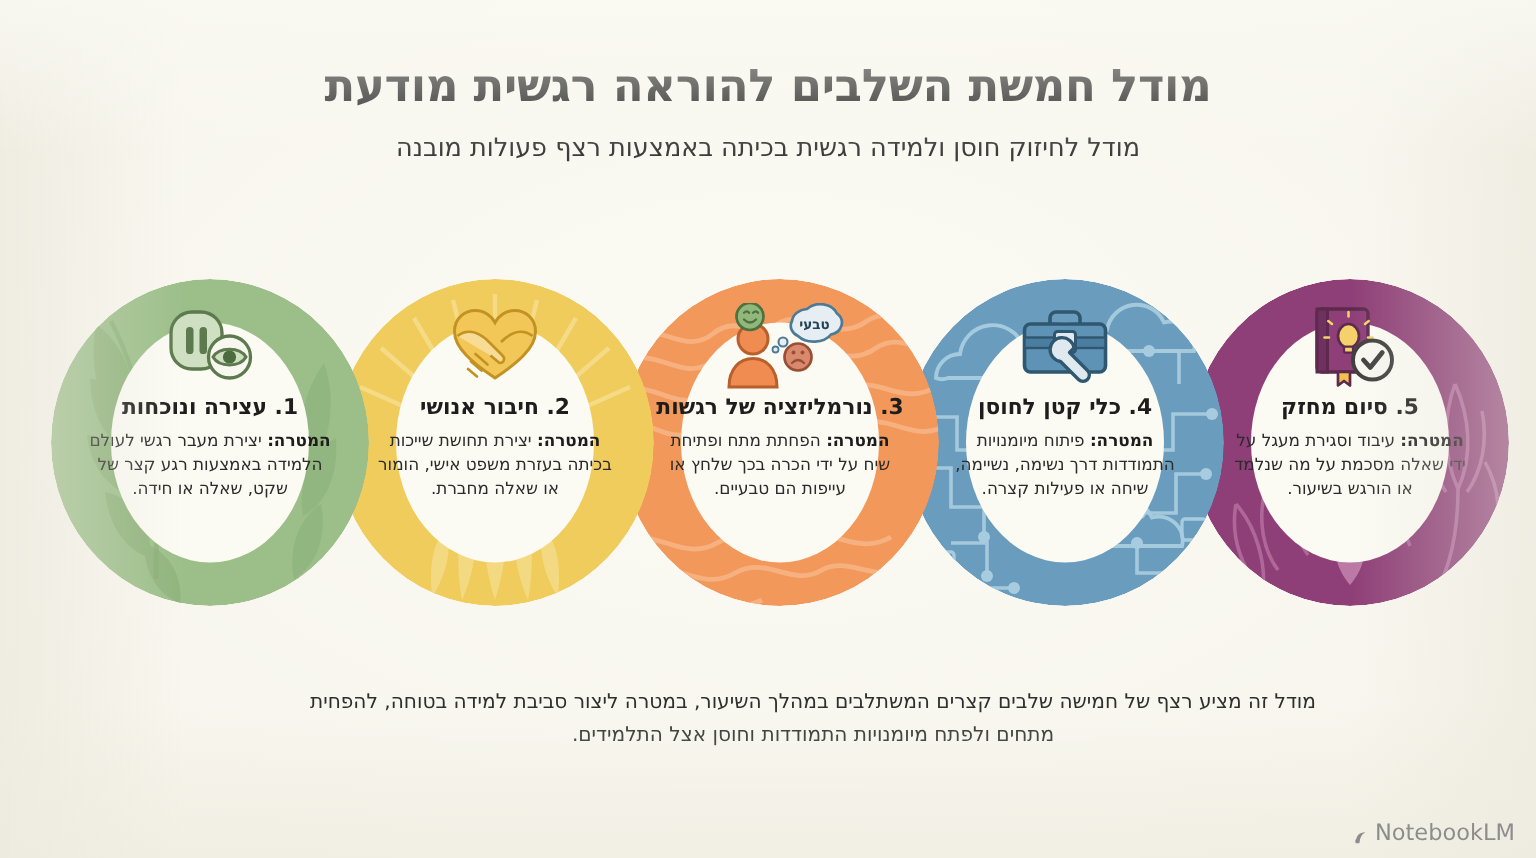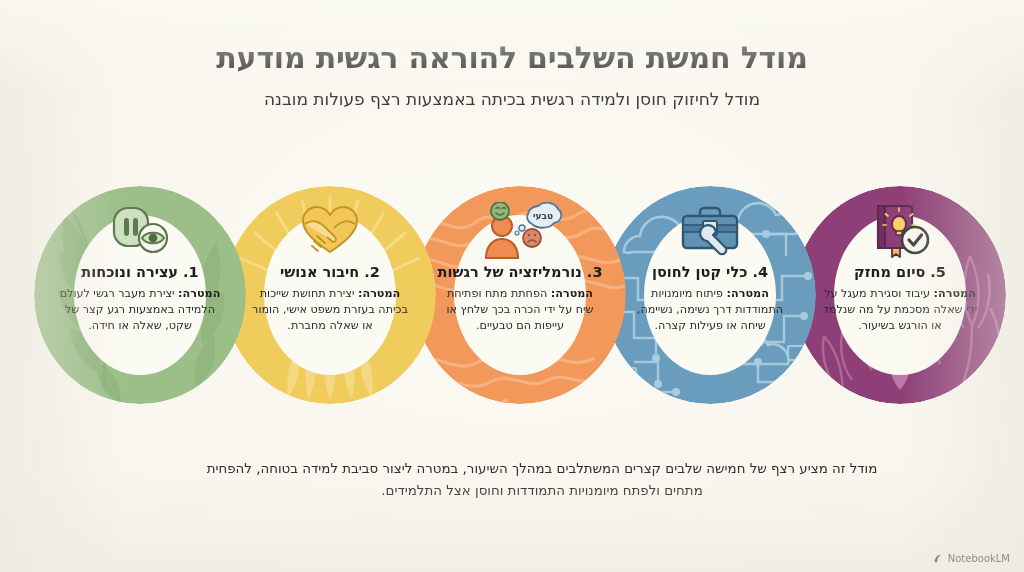--- a/index.html
+++ b/index.html
@@ -106,21 +106,21 @@
   .footer {
     position: absolute;
     left: 200px; right: 140px; top: 458px;
     text-align: center;
     font-size: 13.4px; color: #2e2e2e; line-height: 1.62;
     z-index: 5;
   }
   .watermark {
     position: absolute; right: 14px; bottom: 8px;
     display: flex; align-items: flex-end; gap: 4px;
-    font-size: 10px; color: #8d8d8d;
+    font-size: 15px; color: #8d8d8d;
     direction: ltr;
     z-index: 40;
     margin-top: 16px;
   }
   svg { display: block; }
 </style>
 </head>
 <body>
 
 <div class="header">

